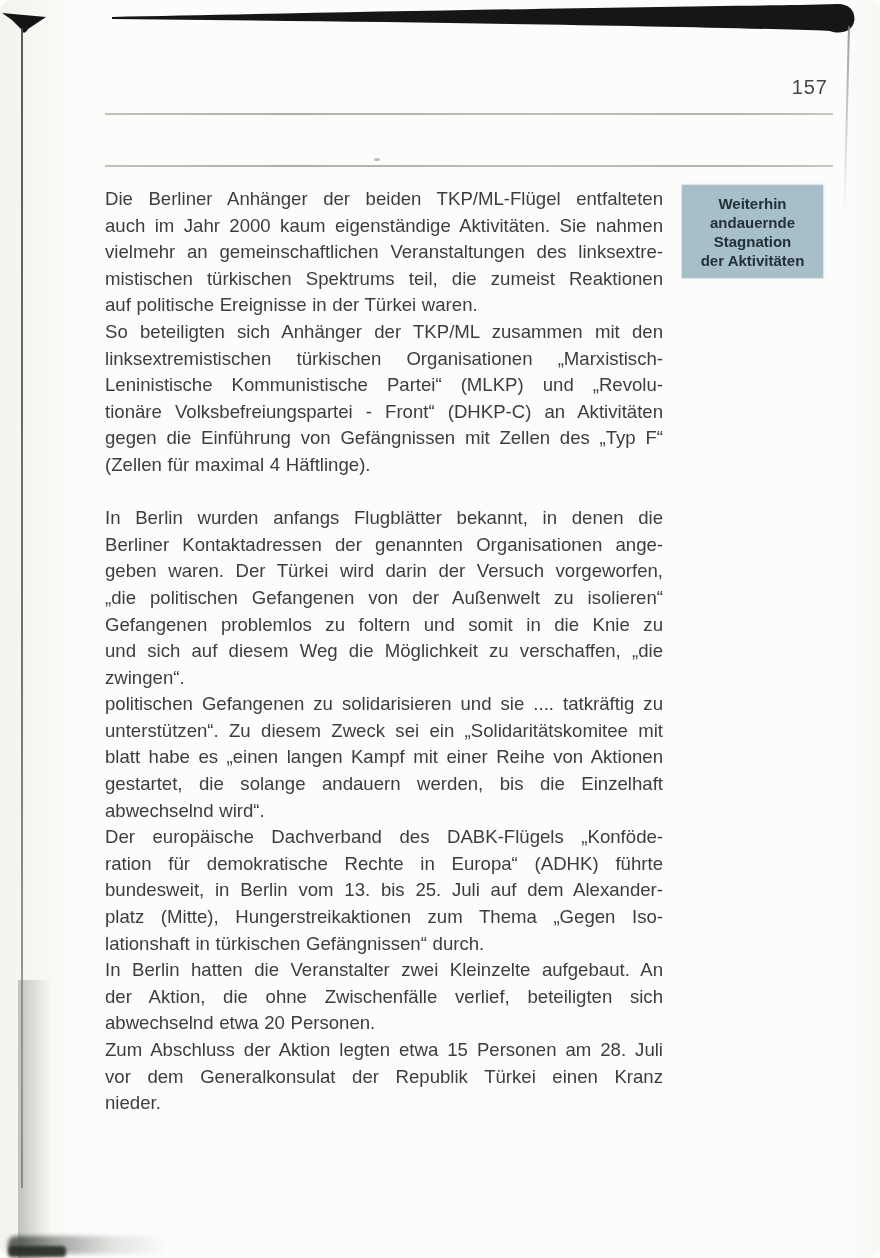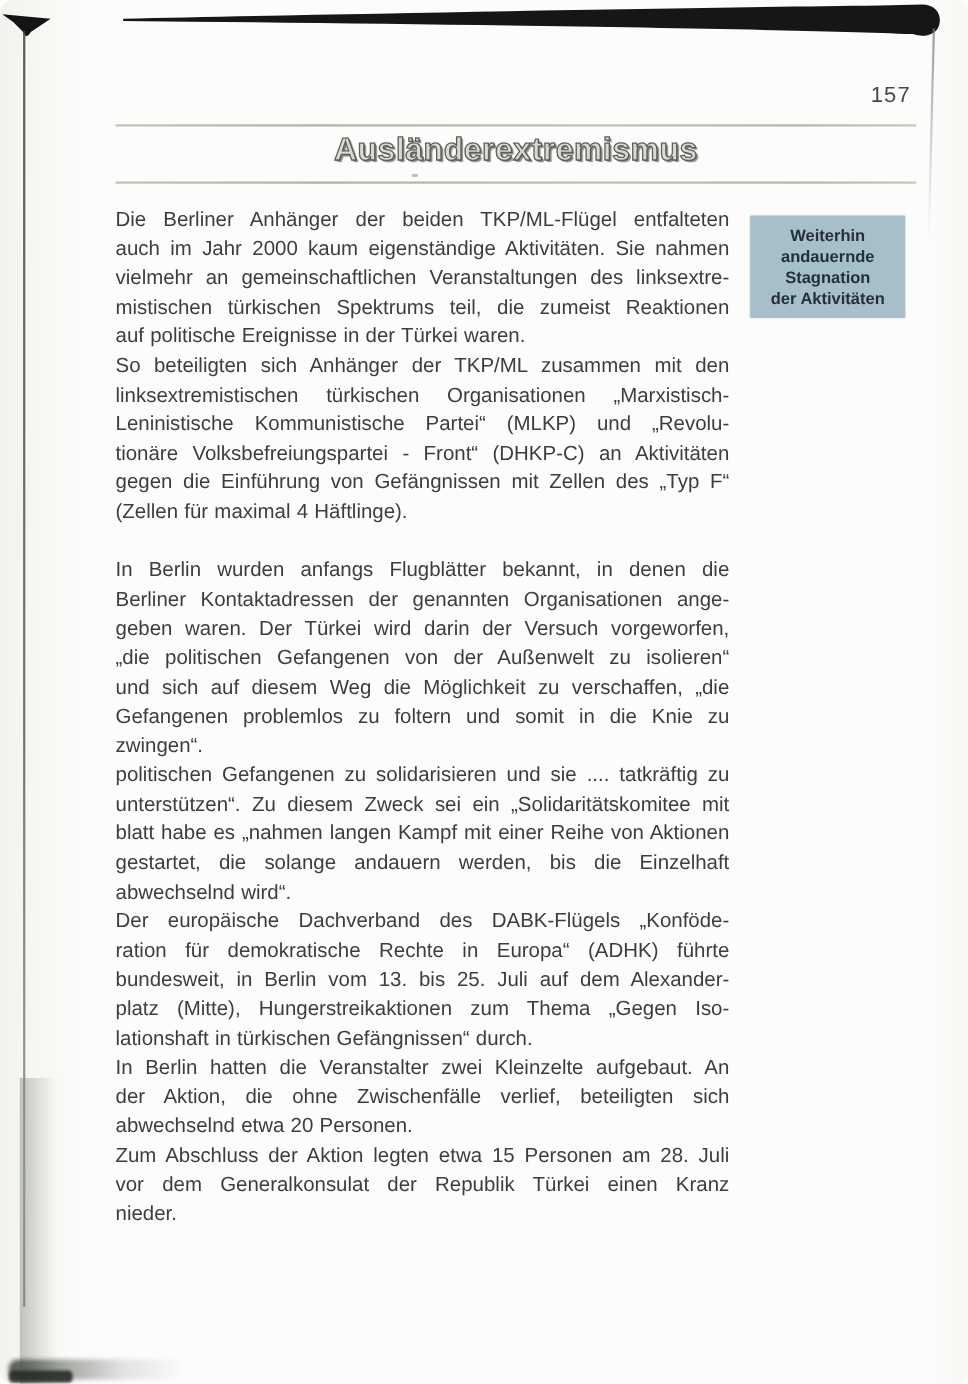--- a/index.html
+++ b/index.html
@@ -92,21 +92,20 @@
   </svg>
   <div class="left-edge-line"></div>
   <div class="left-curl"></div>
   <div class="bottom-smudge"></div>
   <div class="bottom-corner"></div>
   <div class="right-edge-line"></div>
   <div class="speck"></div>
 
   <div class="page-number">157</div>
   <div class="rule rule-top"></div>
-  <div class="doc-title">Ausländerextremismus</div>
   <div class="rule rule-bottom"></div>
 
   <div class="body-text">
       <div class="section">
         <div class="paragraph">
           <div class="line">Die Berliner Anhänger der beiden TKP/ML-Flügel entfalteten</div>
           <div class="line">auch im Jahr 2000 kaum eigenständige Aktivitäten. Sie nahmen</div>
           <div class="line">vielmehr an gemeinschaftlichen Veranstaltungen des linksextre-</div>
           <div class="line">mistischen türkischen Spektrums teil, die zumeist Reaktionen</div>
           <div class="line last">auf politische Ereignisse in der Türkei waren.</div>
@@ -119,28 +118,28 @@
           <div class="line">gegen die Einführung von Gefängnissen mit Zellen des „Typ F“</div>
           <div class="line last">(Zellen für maximal 4 Häftlinge).</div>
         </div>
       </div>
       <div class="section">
         <div class="paragraph">
           <div class="line">In Berlin wurden anfangs Flugblätter bekannt, in denen die</div>
           <div class="line">Berliner Kontaktadressen der genannten Organisationen ange-</div>
           <div class="line">geben waren. Der Türkei wird darin der Versuch vorgeworfen,</div>
           <div class="line">„die politischen Gefangenen von der Außenwelt zu isolieren“</div>
+          <div class="line">Gefangenen problemlos zu foltern und somit in die Knie zu</div>
           <div class="line">und sich auf diesem Weg die Möglichkeit zu verschaffen, „die</div>
-          <div class="line">Gefangenen problemlos zu foltern und somit in die Knie zu</div>
           <div class="line last">zwingen“.</div>
         </div>
         <div class="paragraph">
           <div class="line">politischen Gefangenen zu solidarisieren und sie .... tatkräftig zu</div>
           <div class="line">unterstützen“. Zu diesem Zweck sei ein „Solidaritätskomitee mit</div>
-          <div class="line">blatt habe es „nahmen langen Kampf mit einer Reihe von Aktionen</div>
+          <div class="line">blatt habe es „einen langen Kampf mit einer Reihe von Aktionen</div>
           <div class="line">gestartet, die solange andauern werden, bis die Einzelhaft</div>
           <div class="line last">abwechselnd wird“.</div>
         </div>
         <div class="paragraph">
           <div class="line">Der europäische Dachverband des DABK-Flügels „Konföde-</div>
           <div class="line">ration für demokratische Rechte in Europa“ (ADHK) führte</div>
           <div class="line">bundesweit, in Berlin vom 13. bis 25. Juli auf dem Alexander-</div>
           <div class="line">platz (Mitte), Hungerstreikaktionen zum Thema „Gegen Iso-</div>
           <div class="line last">lationshaft in türkischen Gefängnissen“ durch.</div>
         </div>
@@ -150,20 +149,20 @@
           <div class="line last">abwechselnd etwa 20 Personen.</div>
         </div>
         <div class="paragraph">
           <div class="line">Zum Abschluss der Aktion legten etwa 15 Personen am 28. Juli</div>
           <div class="line">vor dem Generalkonsulat der Republik Türkei einen Kranz</div>
           <div class="line last">nieder.</div>
         </div>
       </div>
     </div>
 
-  <div class="sidebar-note" style="background: rgb(167, 191, 200); color: rgb(36, 48, 57); margin-top: 11px;">
+  <div class="sidebar-note" style="background: rgb(167, 191, 200); color: rgb(36, 48, 57);">
       <div>Weiterhin</div>
       <div>andauernde</div>
       <div>Stagnation</div>
       <div>der Aktivitäten</div>
     </div>
 
 </div>
 
 </body></html>

